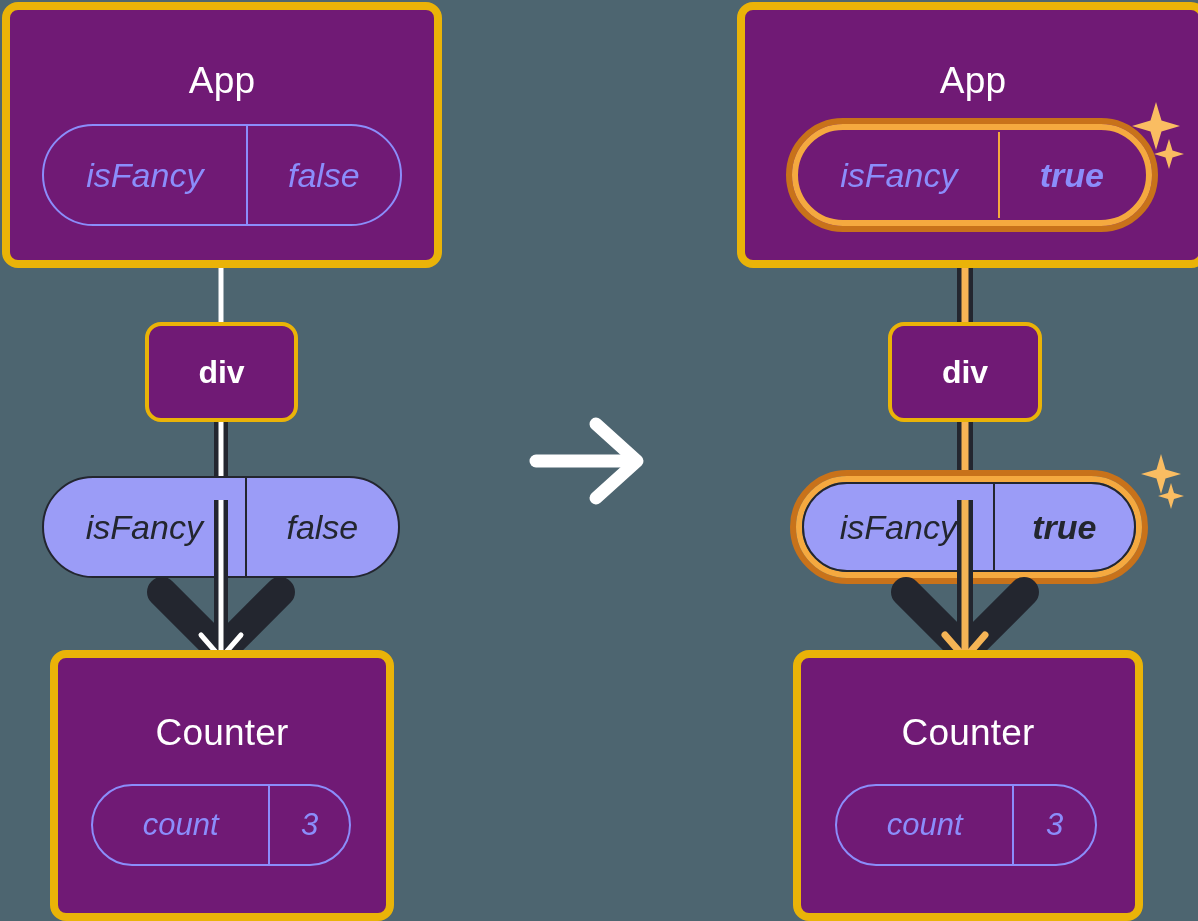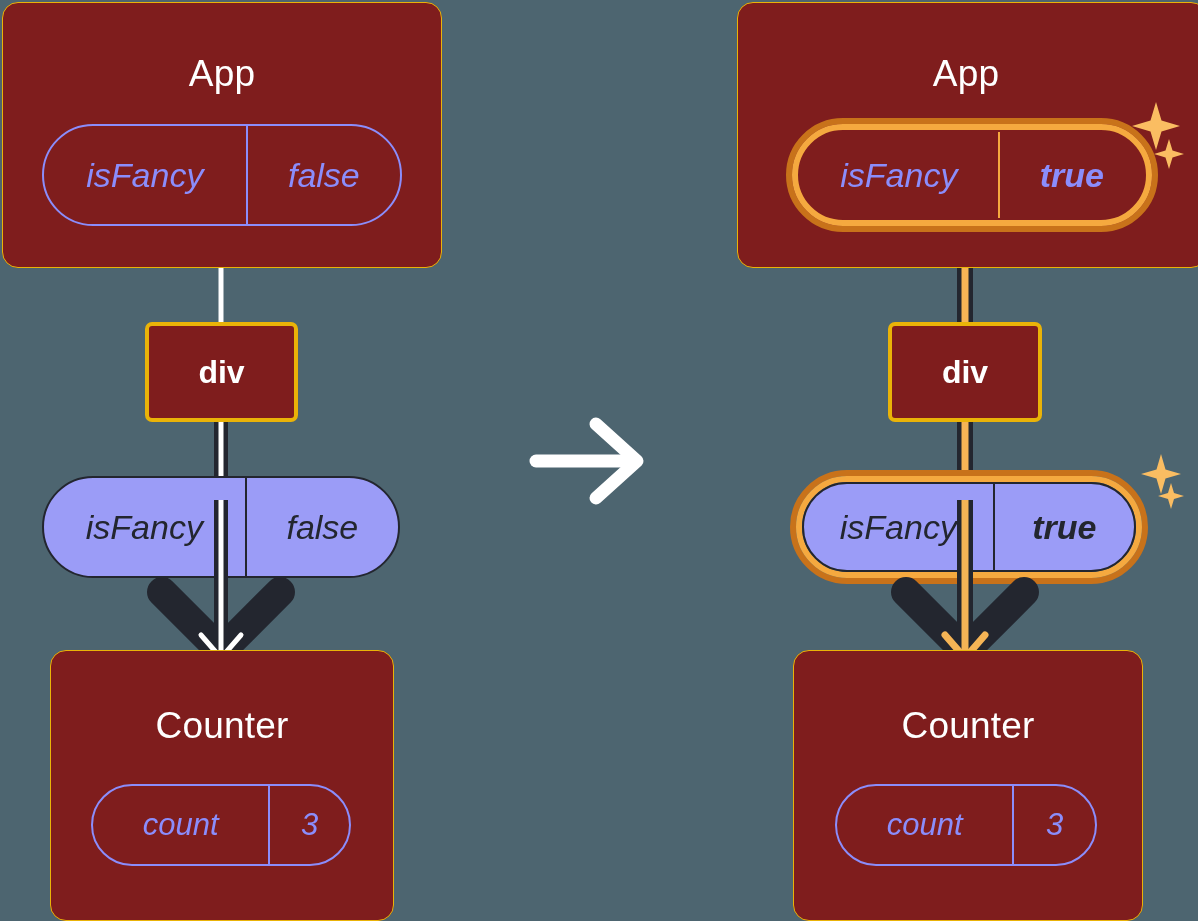--- a/index.html
+++ b/index.html
@@ -9,26 +9,26 @@
     font-family:"Liberation Sans", sans-serif;
     overflow:hidden;
     position:relative;
   }
   .stage{position:absolute;inset:0;}
   svg.layer{position:absolute;left:0;top:0;width:1198px;height:921px;overflow:visible;}
 
   
   .panel{
     position:absolute;
-    background:#7f1d1d;
-    border:1px solid #eab308;
+    background:#701a75;
+    border:8px solid #eab308;
     border-radius:16px;
     box-sizing:border-box;
   }
-  .panel.divbox{border-radius:7px;border-width:4px;padding-left:48px;}
+  .panel.divbox{border-radius:16px;border-width:4px;padding-left:48px;}
 
   .panel-title{
     position:absolute;
     left:0;right:0;
     text-align:center;
     color:#ffffff;
     font-size:37px;
     font-weight:400;
     letter-spacing:.2px;
     white-space:nowrap;

